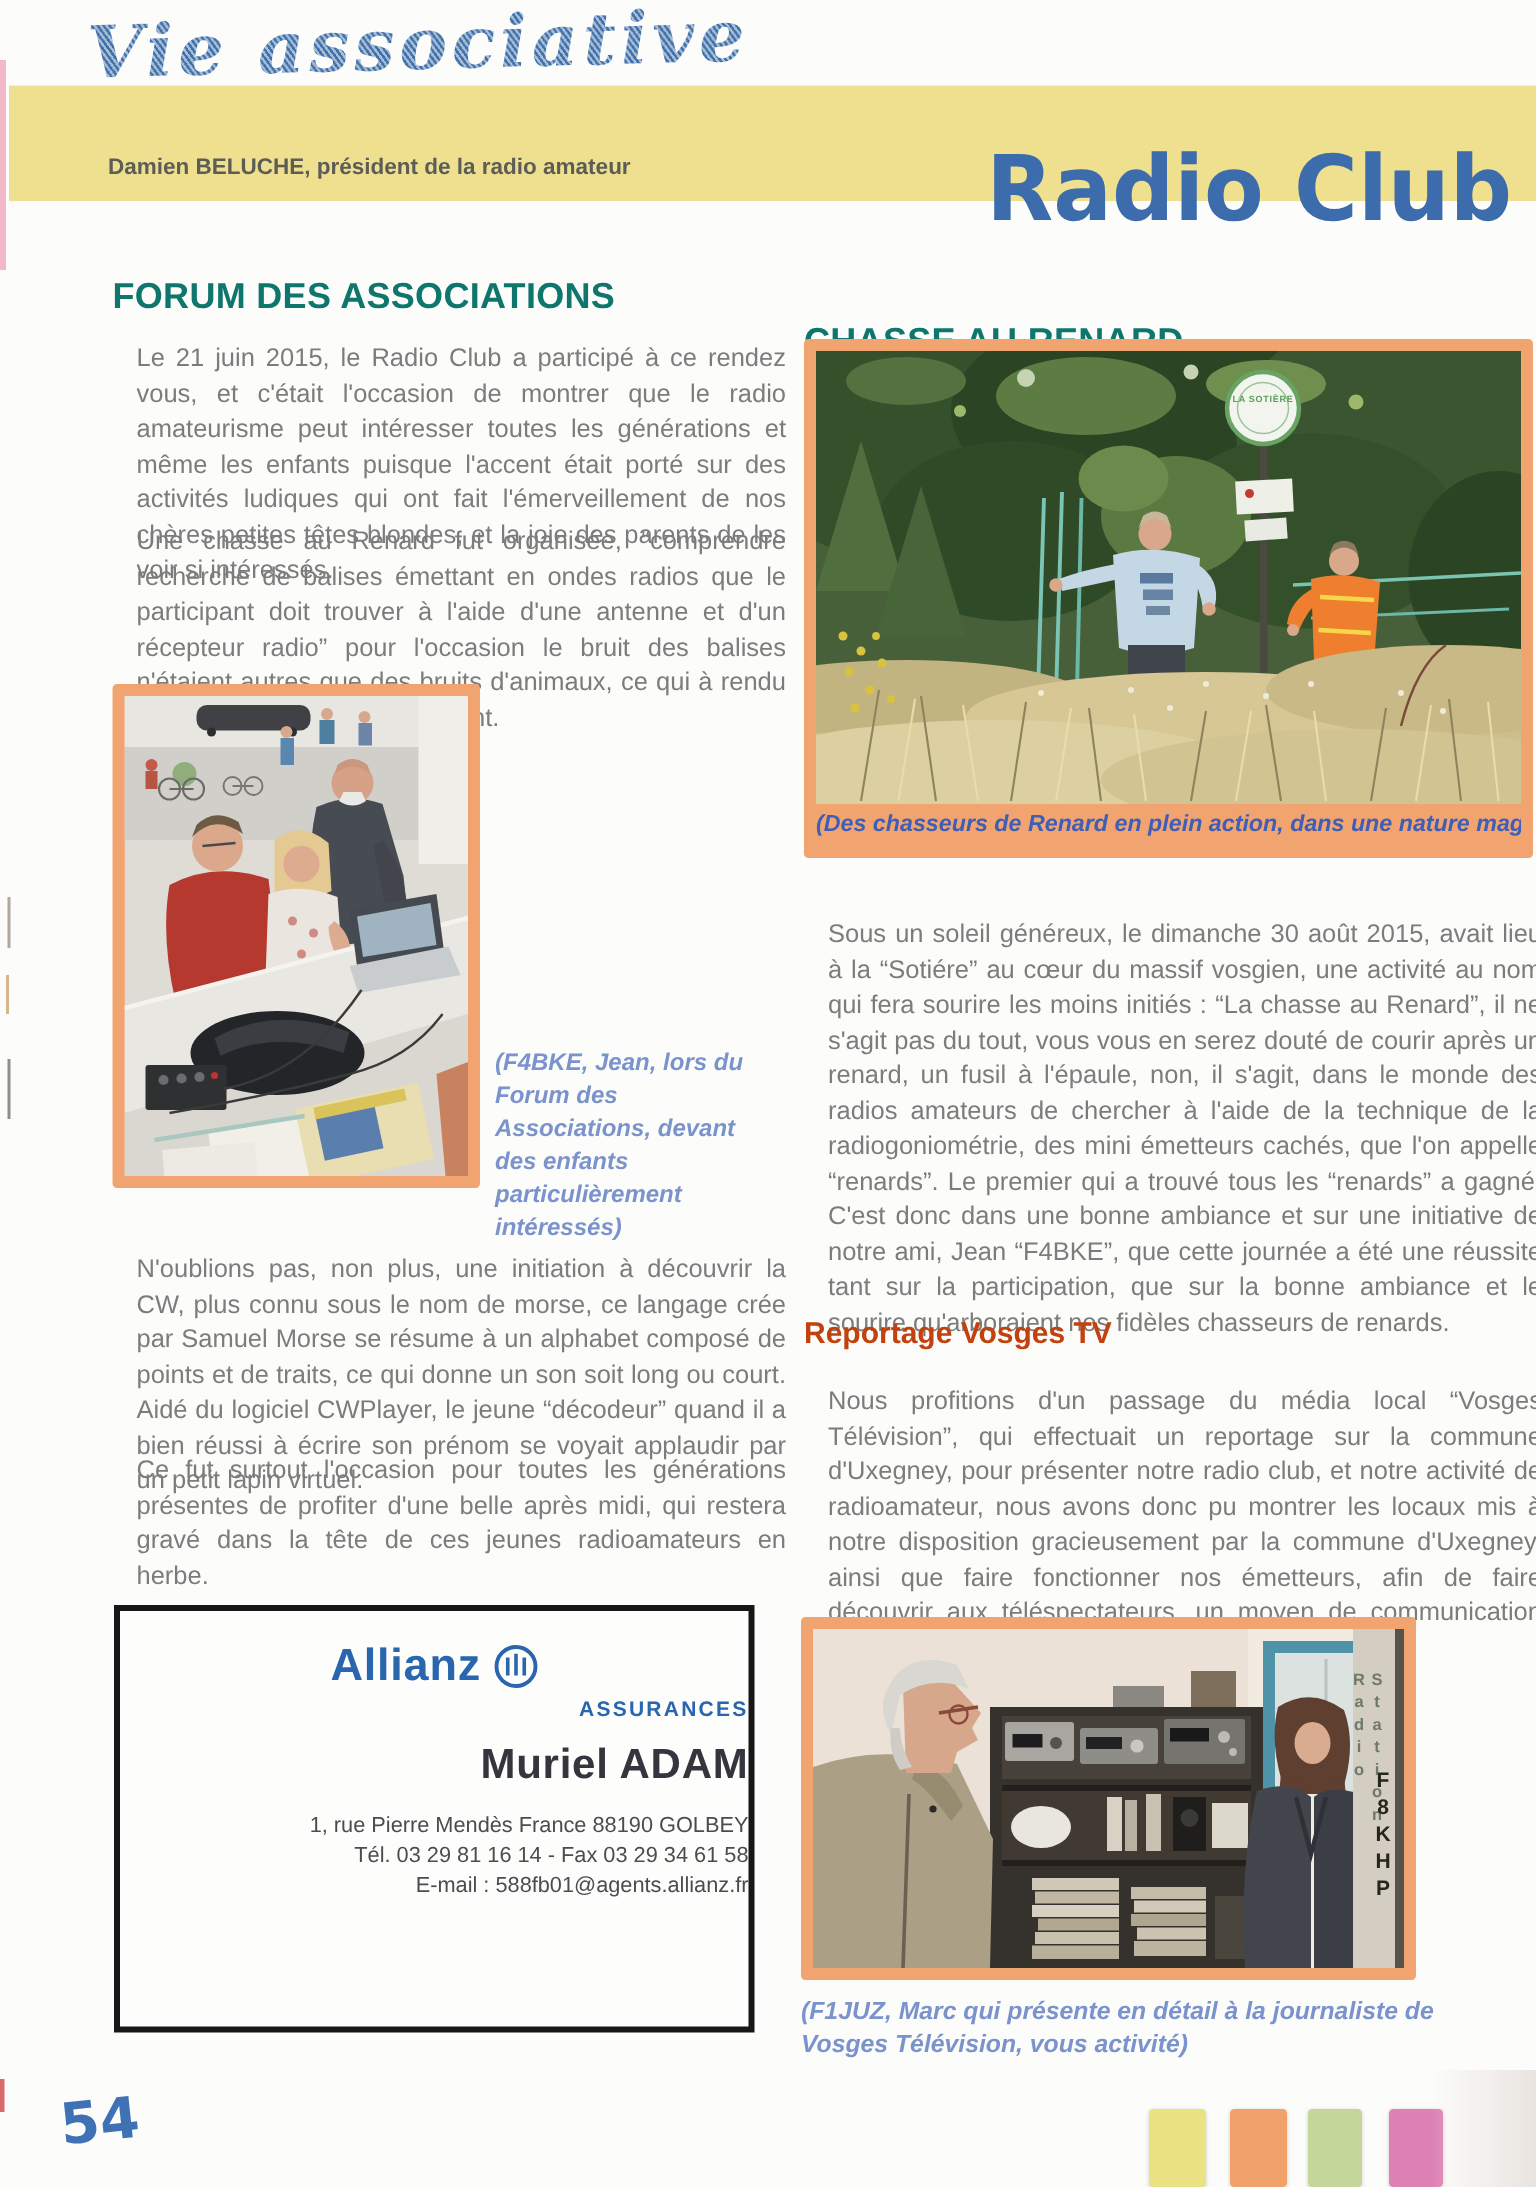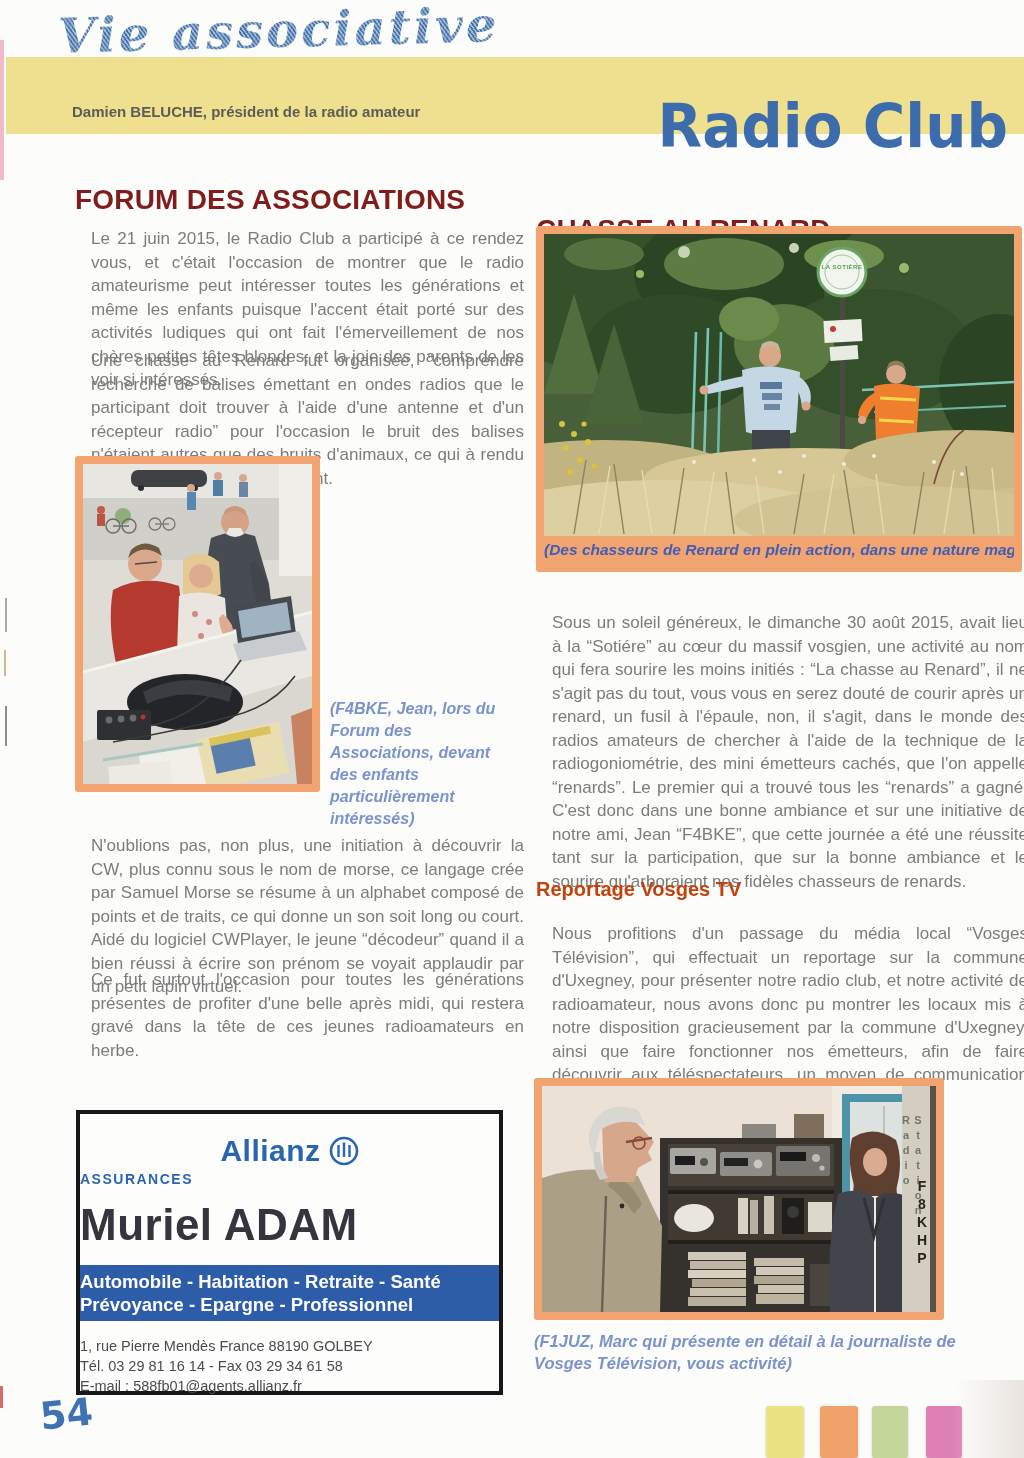--- a/index.html
+++ b/index.html
@@ -10,38 +10,38 @@
   .vie-title{position:absolute;left:58px;top:2px;font-family:"DejaVu Serif",serif;font-style:italic;
         font-weight:bold;font-size:48px;letter-spacing:3px;color:#4a78ae;transform:rotate(-1.5deg);}
   @supports ((-webkit-background-clip:text) or (background-clip:text)){
     .vie-title{background:repeating-linear-gradient(55deg,#3f6fa8 0 1.6px,#a9bfd9 1.6px 3.2px);
         -webkit-background-clip:text;background-clip:text;color:transparent;}
   }
   .author-line{position:absolute;left:72px;top:103px;font-size:15px;font-weight:bold;color:#5d5d58;}
   .radio-club{position:absolute;right:16px;top:92px;font-family:"DejaVu Sans",sans-serif;
         font-weight:bold;font-size:58px;color:#3c6cab;transform:scaleY(1.04);}
   
-  .h2{position:absolute;font-size:28px;font-weight:bold;color:#7f1d1d;letter-spacing:0.2px;}
+  .h2{position:absolute;font-size:24px;font-weight:bold;color:#0f766e;letter-spacing:0.2px;}
   .h3{position:absolute;font-size:20px;font-weight:bold;color:#c2410c;}
   .body-p{position:absolute;font-size:17px;line-height:23.5px;color:#7c7c7c;text-align:justify;margin:16px;}
   .caption{position:absolute;font-style:italic;color:#7b93cc;font-weight:bold;}
   
   .photo-frame{position:absolute;border:8px solid #f2a470;border-radius:3px;background:#f2a470;}
   .photo-frame svg{display:block;}
   .photo-caption-strip{height:28px;background:#f2a470;display:flex;align-items:center;overflow:hidden;}
   .photo-caption-strip span{font-style:italic;font-weight:bold;color:#3f5eb5;font-size:15.5px;white-space:nowrap;}
   .overlay-sign-text{position:absolute;text-align:center;font-weight:bold;color:#5c9e57;}
   .banner-text{position:absolute;writing-mode:vertical-rl;text-orientation:upright;}
   
   .ad-box{position:absolute;left:76px;top:1070px;width:419px;height:277px;border:4px solid #17171a;
-        background:#fdfdfc;text-align:left;margin-top:40px;}
+        background:#fdfdfc;text-align:right;}
   .ad-logo-row{margin-top:20px;display:flex;justify-content:center;align-items:center;gap:8px;}
   .ad-brand{font-size:30px;font-weight:bold;color:#2a66ad;letter-spacing:0.5px;}
   .ad-sub{margin-top:3px;font-size:14px;font-weight:bold;color:#2a66ad;letter-spacing:1.5px;}
-  .ad-agent{margin-top:13px;font-size:44px;font-weight:bold;color:#35353e;letter-spacing:0.5px;}
+  .ad-agent{margin-top:13px;font-size:28px;font-weight:bold;color:#35353e;letter-spacing:0.5px;}
   .ad-band{margin-top:15px;background:#2d5ca8;color:#ffffff;font-weight:bold;font-size:18.5px;
         line-height:23px;padding:5px 0;}
   .ad-address{margin-top:15px;font-size:14.5px;color:#4c4c50;line-height:20px;}
   
   .page-number{position:absolute;left:40px;top:1392px;font-family:"DejaVu Sans",sans-serif;
         font-weight:bold;font-size:38px;color:#3f72b4;transform:rotate(-6deg);}
   .swatch{position:absolute;top:1406px;height:52px;border-radius:3px;box-shadow:0 1px 3px rgba(0,0,0,0.18);}
   .edge-right{position:absolute;right:0;top:1380px;width:70px;height:78px;
         background:linear-gradient(to right,rgba(233,228,224,0),#e9e4e0);}
 </style>
@@ -168,24 +168,20 @@
       <span class="ad-brand">Allianz</span>
       <svg width="30" height="30" viewBox="0 0 30 30">
         <circle cx="15" cy="15" r="13" fill="none" stroke="#2a66ad" stroke-width="2.6"></circle>
         <line x1="9.5" y1="9" x2="9.5" y2="21" stroke="#2a66ad" stroke-width="2.4"></line>
         <line x1="15" y1="6.5" x2="15" y2="21" stroke="#2a66ad" stroke-width="2.4"></line>
         <line x1="20.5" y1="9" x2="20.5" y2="21" stroke="#2a66ad" stroke-width="2.4"></line>
       </svg>
     </div>
     <div class="ad-sub">ASSURANCES</div>
     <div class="ad-agent">Muriel ADAM</div>
-    <div class="ad-band">
-      <div>Automobile - Habitation - Retraite - Santé</div>
-      <div>Prévoyance - Epargne - Professionnel</div>
-    </div>
     <div class="ad-address">
       <div>1, rue Pierre Mendès France 88190 GOLBEY</div>
       <div>Tél. 03 29 81 16 14 - Fax 03 29 34 61 58</div>
       <div>E-mail : 588fb01@agents.allianz.fr</div>
     </div>
   </div>
 
   <div class="h2" style="left:536px;top:184px;margin-top:30px;">CHASSE AU RENARD</div>
 
   <div class="photo-frame" style="left:536px;top:226px;width:470px;height:330px;">

